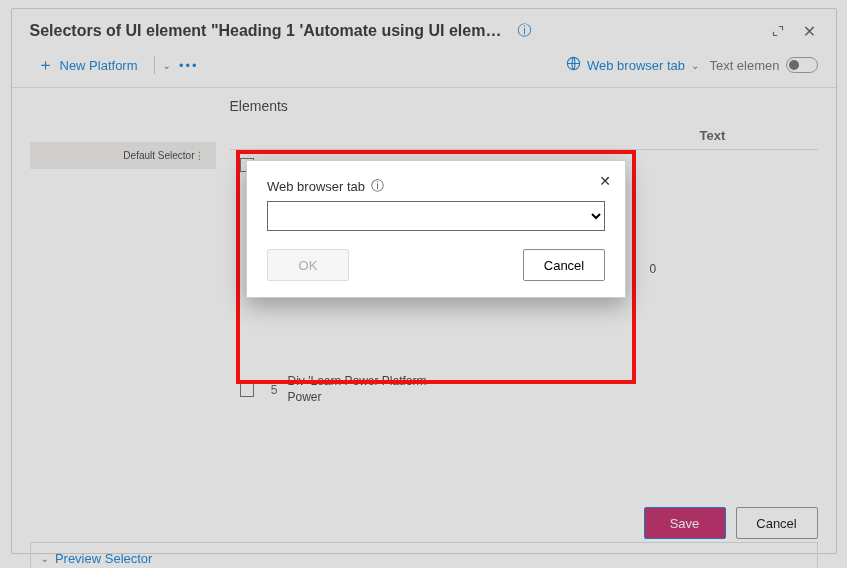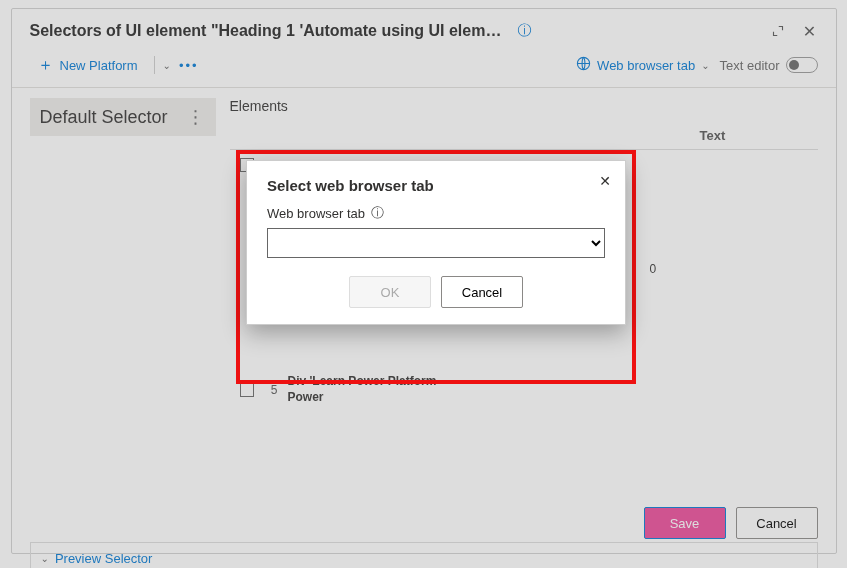--- a/index.html
+++ b/index.html
@@ -87,58 +87,58 @@
     content:""; position:absolute; width:10px; height:10px;
     border-radius:50%; background:#666; top:2px; left:2px;
   }
   .body {
     display:flex; height: calc(100% - 160px);
     padding: 10px 18px 0 18px;
     gap: 14px;
   }
   .sidebar { width:186px; }
   .selector-item {
-    display:flex; align-items:center; justify-content:space-between;
-    background:#edebe9; padding:8px 10px; font-size:18px;
+    display:flex; align-items:center; justify-content:flex-end;
+    background:#edebe9; padding:8px 10px; font-size:10px;margin-top:44px;
   }
   .kebab { color:#666; cursor:pointer; letter-spacing:1px; }
   .main { flex:1; }
   .section-title { font-size:14px; font-weight:400; margin-bottom:8px;}
   .table-head {
     display:flex; border-bottom:1px solid #ddd; padding:6px 10px;
     font-weight:600; color:#555; font-size:13px;
   }
   .col-elem { flex: 0 0 240px; }
   .col-val { flex:1; padding-left: 220px;}
   .row {
     display:flex; align-items:center; padding:4px 10px; font-size:12px;
     gap:10px;
   }
   .chk { width:14px; height:14px; border:1px solid #666; }
   .num { width:14px; text-align:right; color:#555;}
-  .row-text { max-width:150px; line-height:1.3;font-weight:bold; }
+  .row-text { max-width:150px; line-height:1.3; }
 
   .preview {
     margin: 70px 18px 0 18px;
     border:1px solid #ddd; padding:8px 10px;
   }
   .preview-head {
     display:flex; align-items:center; gap:6px; color:#0078d4;
     font-size:13px; cursor:pointer;
   }
 
   .footer {
     position:absolute; right:18px; bottom:14px;
     display:flex; gap:10px;
   }
   .btn {
     min-width:82px; height:32px; border:1px solid #8a8886;
     background:#fff; font-size:13px; cursor:pointer; border-radius:2px;
   }
-  .btn.primary { background:#ec4899; color:#fff; border-color:#0078d4;margin-left:12px; }
+  .btn.primary { background:#be185d; color:#fff; border-color:#0078d4;margin-left:12px; }
 
   
   .highlight {
     position:absolute; z-index:60;
     left:236px; top:150px; width:400px; height:234px;
     border:4px solid #e11;
     pointer-events:none;
   }
   .modal {
     position:absolute; z-index:70;
@@ -151,21 +151,21 @@
   .modal .close {
     position:absolute; right:14px; top:12px; cursor:pointer; font-size:14px;
   }
   .modal p { font-size:13px; line-height:1.4; margin-bottom:14px; color:#333; }
   .modal label { font-size:13px; display:flex; align-items:center; gap:6px; }
   .modal select {
     width:100%; height:30px; margin-top:6px; border:1px solid #666;
     background:#fff; font-size:13px;
   }
   .modal-actions {
-    display:flex; justify-content:center; gap:10px; margin-top:18px;
+    display:flex; justify-content:space-between; gap:10px; margin-top:18px;
   }
   .modal-actions .btn[disabled] {
     color:#aaa; background:#f6f6f6; border-color:#ddd; cursor:default;
   }
 
   .chev { font-size:10px; color:#666; }
 </style>
 </head>
 <body>
 
@@ -199,21 +199,21 @@
         <span>
           <svg viewBox="0 0 16 16" width="15" height="15">
               <circle cx="8" cy="8" r="6.5" fill="none" stroke="#0078d4" stroke-width="1.2"></circle>
               <path d="M1.5 8h13M8 1.5c2 2 2 11 0 13M8 1.5c-2 2-2 11 0 13" fill="none" stroke="#0078d4" stroke-width="1.2"></path>
             </svg>
         </span>
         <span>Web browser tab</span>
         <span class="chev">⌄</span>
       </div>
       <div class="text-editor">
-        <span>Text editor</span>
+        <span>Text elemen</span>
         <div class="toggle"></div>
       </div>
     </div>
   </div>
 
   <div class="body">
     <div class="sidebar">
       <div class="selector-item">
         <span>Default Selector</span>
         <span class="kebab">⋮</span>
@@ -257,21 +257,20 @@
     <button class="btn">Cancel</button>
   </div>
 </div>
 
 <div class="backdrop"></div>
 
 <div class="highlight"></div>
 
 <div class="modal">
   <div class="close">✕</div>
-  <h2>Select web browser tab</h2>
   <label>
     <span>Web browser tab</span>
     <span style="color:#555;">ⓘ</span>
   </label>
   <select></select>
   <div class="modal-actions">
     <button class="btn" disabled="">OK</button>
     <button class="btn">Cancel</button>
   </div>
 </div>

